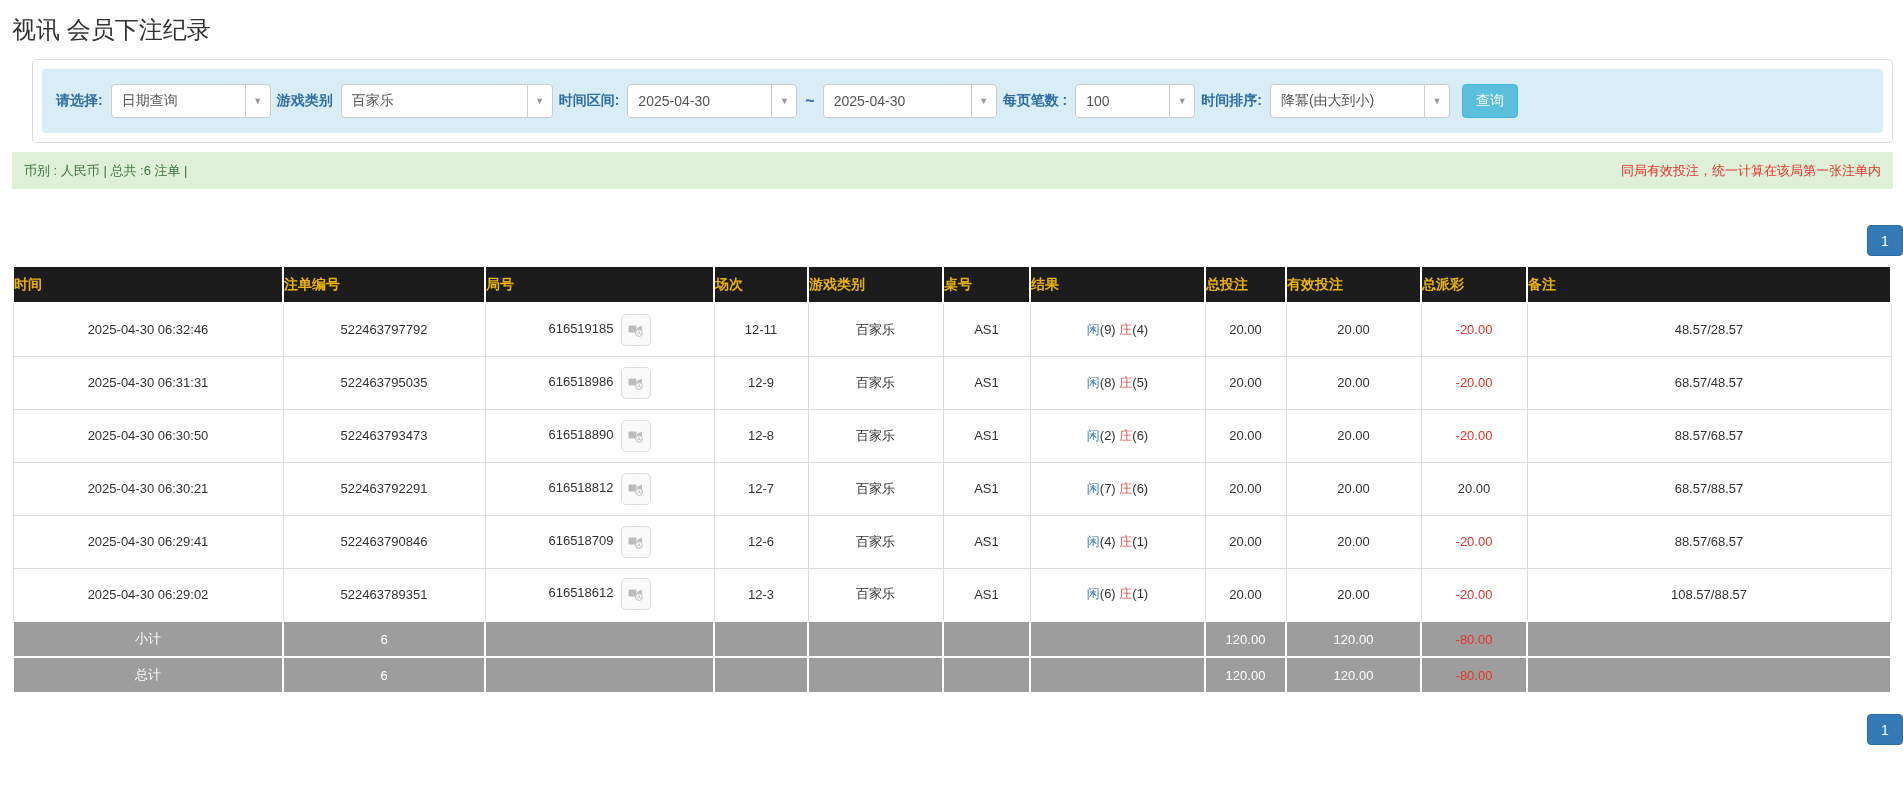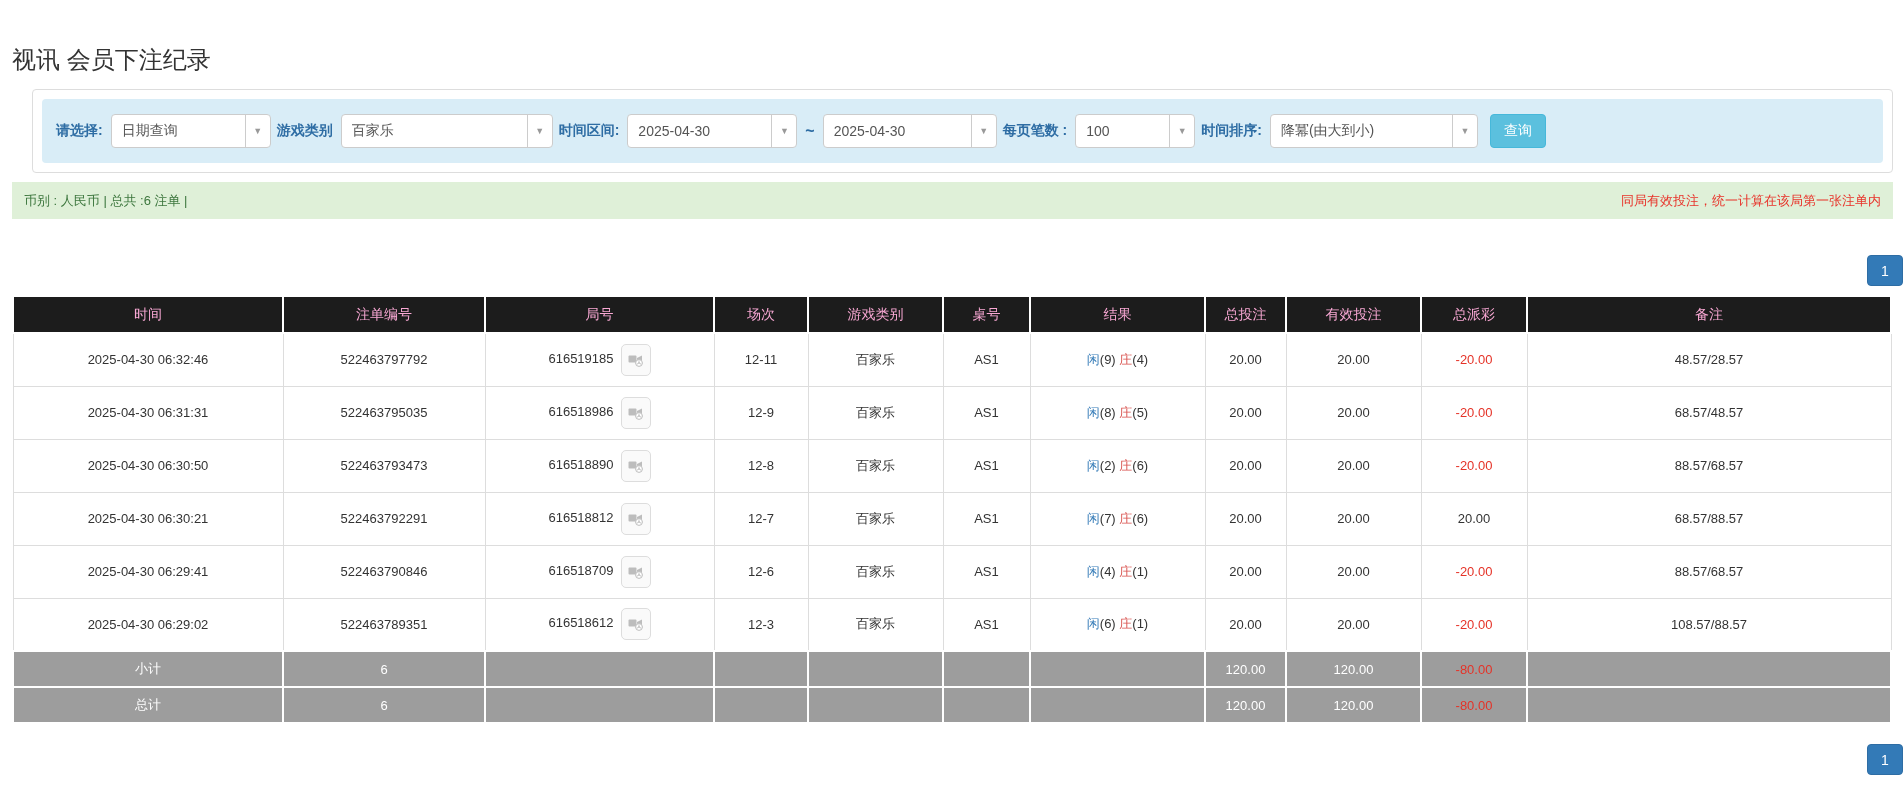--- a/index.html
+++ b/index.html
@@ -1,55 +1,55 @@
 <!DOCTYPE html>
 <html><head>
 <meta charset="utf-8">
 <style>
   * { box-sizing: border-box; margin: 0; padding: 0; }
   html, body { width: 1903px; height: 805px; overflow: hidden; background: #fff;
     font-family: "Liberation Sans", "DejaVu Sans", sans-serif; }
   .content { margin: 0 12px; width: 1881px; }
 
-  .page-title { font-size: 24px; font-weight: normal; color: #333; margin-top: 44px; }
+  .page-title { padding-top: 14px; font-size: 24px; font-weight: normal; color: #333; }
 
   
   .filter-panel { margin-top: 13px; border: 1px solid #ddd; border-radius: 4px; padding: 9px; background: #fff; margin-left: 20px; }
   .filter-bar { background: #d9edf7; border-radius: 4px; padding: 15px 12px; display: flex; align-items: center; }
   .f-label { font-size: 14px; font-weight: bold; color: #2e6da4; white-space: nowrap; margin: 0 8px 0 6px; }
   .f-label:first-child { margin-left: 2px; }
   .tilde { color: #2e6da4; font-weight: bold; margin: 0 8px; }
   .sel { height: 34px; background: #fff; border: 1px solid #ccc; border-radius: 4px;
     display: flex; align-items: center; justify-content: space-between; font-size: 14px; color: #555; cursor: pointer; text-align: right; }
   .sel .txt { padding: 0 10px; white-space: nowrap; overflow: hidden; }
   .sel .caret-box { width: 25px; align-self: stretch; border-left: 1px solid #ccc;
     display: flex; align-items: center; justify-content: center; color: #999; font-size: 9px; flex: 0 0 25px; }
   .w160 { width: 160px; } .w212 { width: 212px; } .w170 { width: 170px; }
-  .w174 { width: 174px; } .w134 { width: 120px; } .w208 { width: 208px; }
+  .w174 { width: 174px; } .w134 { width: 120px; } .w208 { width: 180px; }
   .btn-search { margin-left: 12px; height: 34px; min-width: 56px; padding: 0 8px; background: #5bc0de;
     border: 1px solid #46b8da; border-radius: 4px; color: #fff; font-size: 14px; cursor: pointer; }
 
   
   .summary-bar { margin-top: 9px; background: #dff0d8; height: 37px; display: flex; align-items: center;
     justify-content: space-between; padding: 17px 12px; font-size: 13px; }
   .summary-left { color: #3c763d; }
   .summary-right { color: #e8332a; }
 
   
   .pager-row { display: flex; justify-content: flex-end; }
   .pager-top { margin-top: 36px; margin-bottom: 9px; }
   .pager-bottom { margin-top: 20px; }
   .pager-btn { background: #337ab7; border: 1px solid #2e6da4; color: #fff; min-width: 36px; height: 31px;
     border-radius: 4px; display: flex; align-items: center; justify-content: center; font-size: 14px;
     margin-right: -10px; cursor: pointer; }
 
   
   table.records { border-collapse: collapse; table-layout: fixed; width: 1880px; }
-  .records thead th { background: #1c1c1c; color: #f9a8d4; border: 2px solid #fff; height: 37px;
-    font-size: 14px; font-weight: normal; text-align: center; }
+  .records thead th { background: #1c1c1c; color: #eab308; border: 2px solid #fff; height: 37px;
+    font-size: 14px; font-weight: bold; text-align: left; }
   .records tbody td { background: #fff; border: 1px solid #ddd; height: 53px; text-align: center;
     font-size: 13px; color: #333; }
   .records tfoot td { background: #9d9d9d; color: #fff; border: 2px solid #fff; height: 36px;
     text-align: center; font-size: 13px; }
   .xian { color: #337ab7; }
   .zhuang { color: #d9534f; }
   .blue-val { color: #337ab7; cursor: pointer; }
   .neg { color: #e53328 !important; }
   .vid-btn { display: inline-flex; align-items: center; justify-content: center; width: 30px; height: 32px;
     background: #fafafa; border: 1px solid #ddd; border-radius: 5px; vertical-align: middle;

